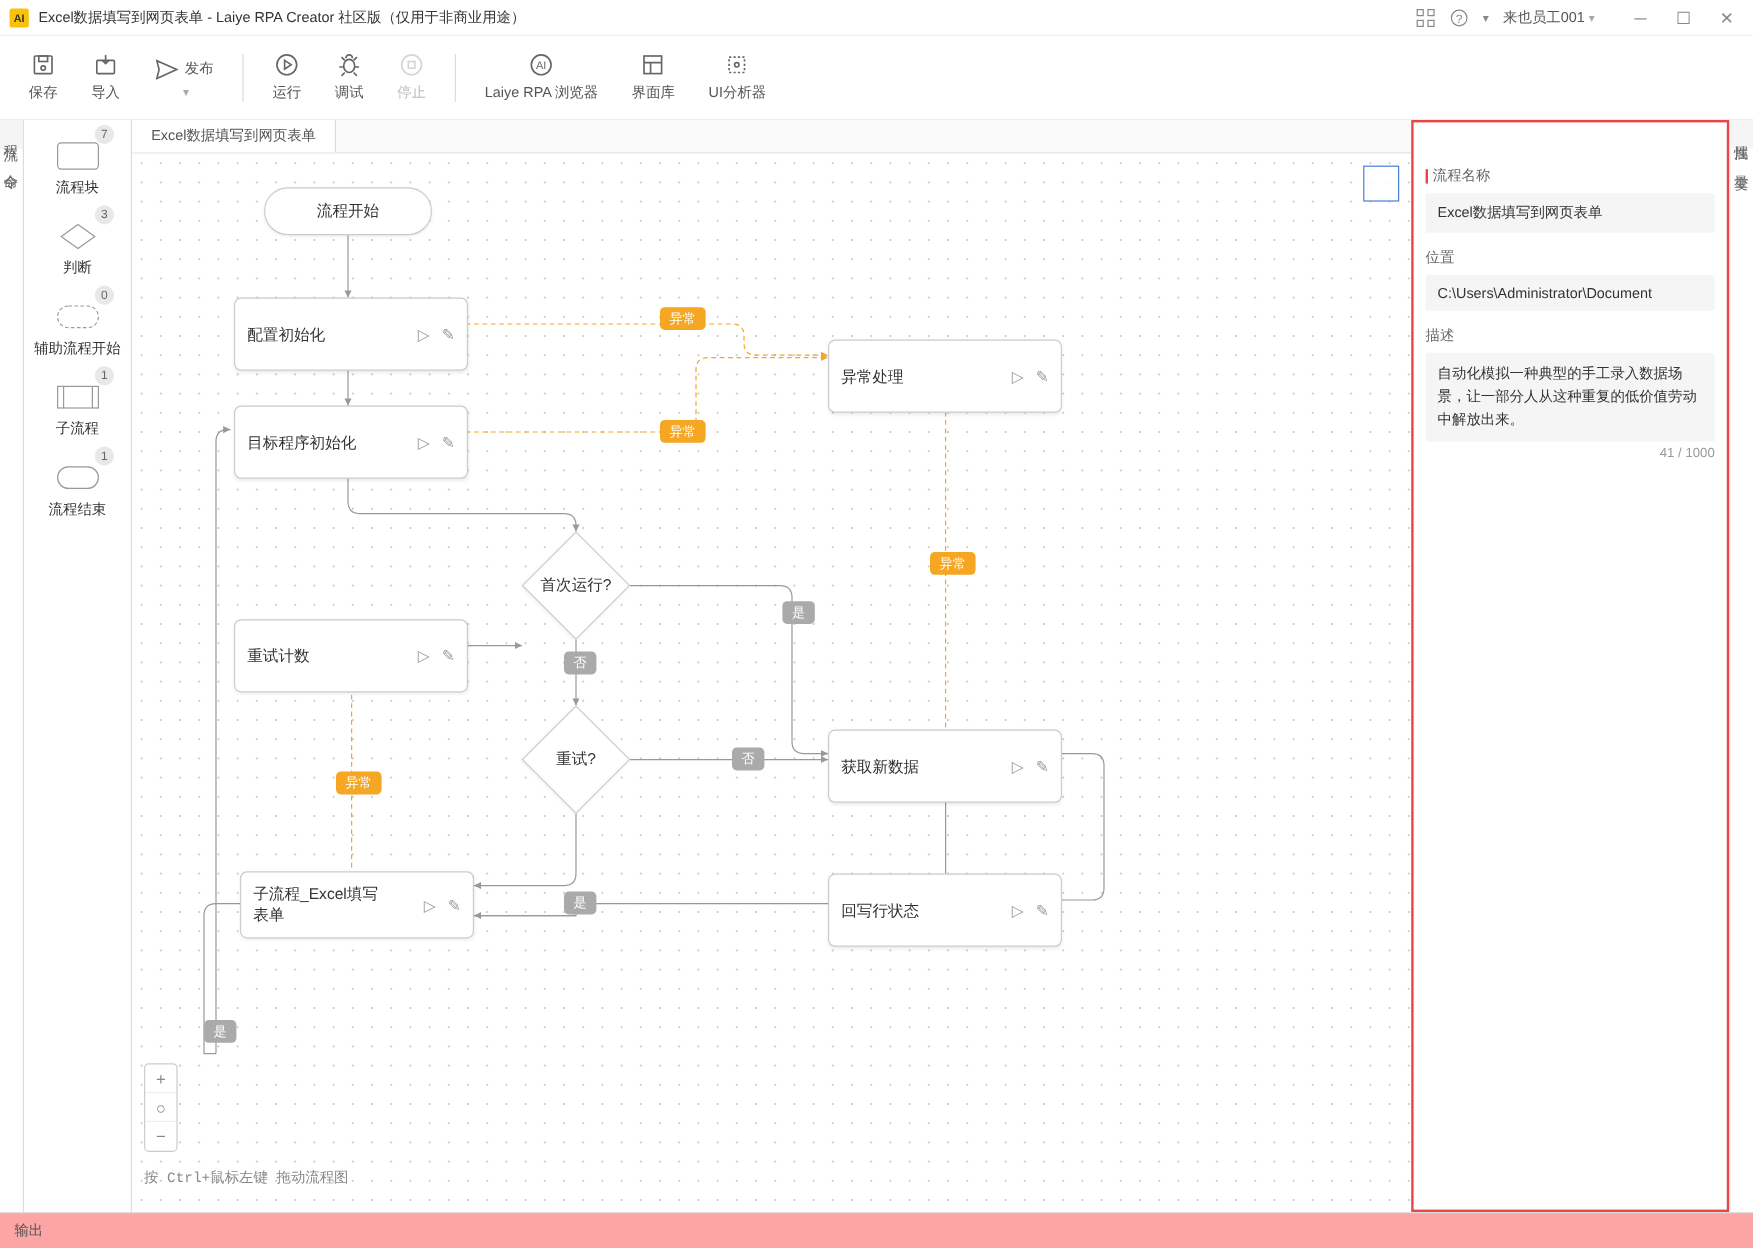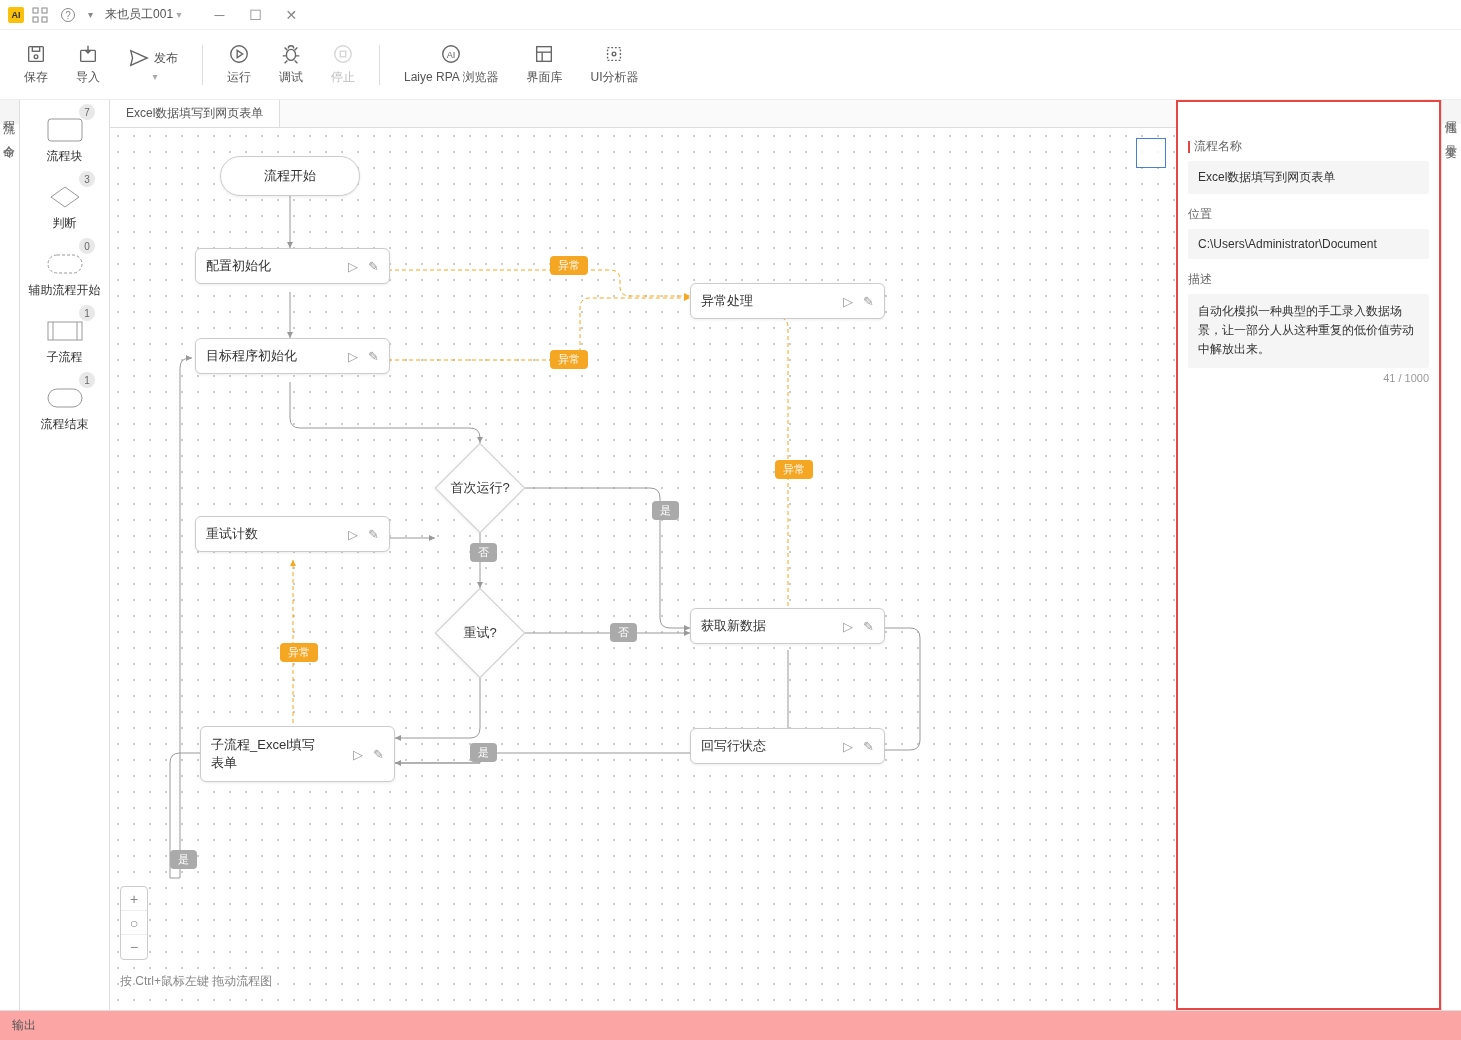--- a/index.html
+++ b/index.html
@@ -26,24 +26,24 @@
 .palette-shape{width:36px;height:24px;margin-bottom:6px;position:relative;}
 .badge{position:absolute;top:-4px;right:14px;width:16px;height:16px;border-radius:50%;background:#e8e8e8;color:#666;font-size:10px;display:flex;align-items:center;justify-content:center;}
 .canvas-wrap{flex:1;position:relative;overflow:hidden;}
 .tab-bar{height:28px;display:flex;align-items:center;background:#fafafa;border-bottom:1px solid #ddd;}
 .tab{padding:0 16px;height:100%;display:flex;align-items:center;font-size:12px;color:#555;background:#fff;border-right:1px solid #ddd;}
 .canvas{position:absolute;top:28px;left:0;right:0;bottom:0;background:#fff;background-image:radial-gradient(circle,#ccc 1px,transparent 1px);background-size:16px 16px;}
 .minimap{position:absolute;top:10px;right:10px;width:30px;height:30px;border:1px solid #4a7dd6;background:rgba(255,255,255,0.8);}
 .zoom-ctrl{position:absolute;left:10px;bottom:50px;width:28px;border:1px solid #ccc;border-radius:4px;background:#fff;}
 .zoom-btn{height:24px;display:flex;align-items:center;justify-content:center;color:#888;border-bottom:1px solid #eee;font-size:14px;}
 .zoom-btn:last-child{border:none;}
-.hint{position:absolute;left:10px;bottom:20px;font-size:12px;color:#888;}
+.hint{position:absolute;left:10px;bottom:20px;font-size:12px;color:#888;font-family:Liberation Mono, monospace;}
 .node{position:absolute;background:#fff;border:1px solid #ccc;border-radius:6px;display:flex;align-items:center;padding:0 10px;font-size:13px;color:#333;box-shadow:0 1px 3px rgba(0,0,0,0.08);}
 .node-start{border-radius:20px;justify-content:center;width:140px;height:40px;}
-.node-block{width:195px;height:36px;justify-content:space-between;}
+.node-block{width:195px;height:61px;justify-content:space-between;}
 .node-block .icons{display:flex;gap:10px;color:#999;font-size:13px;}
 .diamond{position:absolute;width:90px;height:90px;}
 .diamond-body{width:64px;height:64px;transform:rotate(45deg);background:#fff;border:1px solid #ccc;position:absolute;top:13px;left:13px;box-shadow:0 1px 3px rgba(0,0,0,0.08);}
 .diamond-text{position:absolute;top:0;left:0;width:90px;height:90px;display:flex;align-items:center;justify-content:center;font-size:13px;color:#333;text-align:center;}
 .pill{position:absolute;background:#f5a623;color:#fff;font-size:11px;padding:2px 8px;border-radius:4px;}
 .pill-gray{background:#aaa;}
 .right-panel{width:265px;border:2px solid #e84545;background:#fff;padding:24px 10px;font-size:12px;color:#555;}
 .right-tabs{width:20px;border-left:1px solid #ddd;display:flex;flex-direction:column;}
 .right-tab{writing-mode:vertical-rl;font-size:12px;padding:12px 2px;cursor:pointer;color:#666;text-align:center;}
 .right-tab.active{background:#f5f5f5;}
@@ -54,20 +54,21 @@
 .char-count{text-align:right;font-size:11px;color:#999;margin-top:4px;}
 .output-bar{position:absolute;bottom:0;left:0;right:0;height:30px;border-top:1px solid #ddd;display:flex;align-items:center;padding:0 12px;font-size:12px;color:#555;background:#fca5a5;margin-top:22px;}
 svg{display:block;}
 .flow-line{position:absolute;pointer-events:none;}
 </style>
 </head>
 <body>
 
 <div class="titlebar">
   <div class="app-icon">AI</div>
+  <div class="title-text">Excel数据填写到网页表单 - Laiye RPA Creator 社区版（仅用于非商业用途）</div>
   <div class="titlebar-right">
     <div class="titlebar-icon">
         <svg width="16" height="16" viewBox="0 0 16 16" fill="none" stroke="#888">
           <rect x="1" y="1" width="5" height="5"></rect>
           <rect x="10" y="1" width="5" height="5"></rect>
           <rect x="1" y="10" width="5" height="5"></rect>
           <rect x="10" y="10" width="5" height="5"></rect>
         </svg>
       </div>
     <div class="titlebar-icon">

